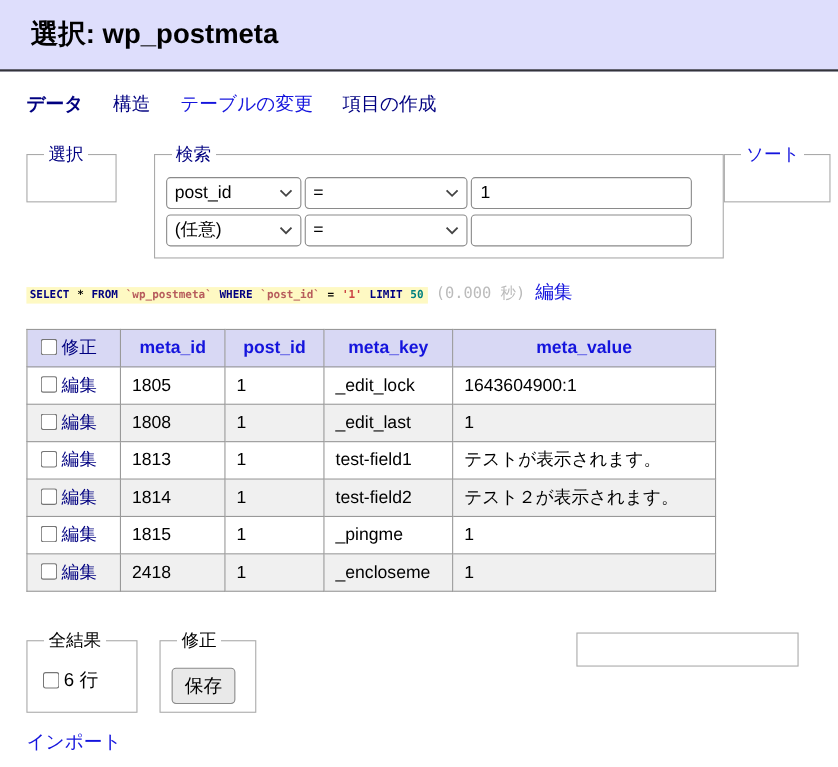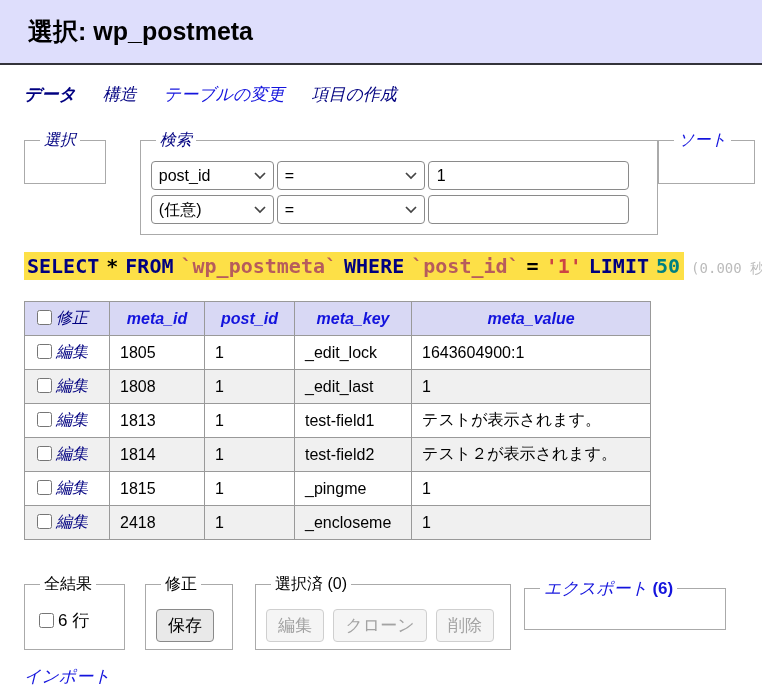--- a/index.html
+++ b/index.html
@@ -4,21 +4,21 @@
 <style>
   * { box-sizing: border-box; }
   html, body { margin: 0; padding: 0; }
   body {
     width: 762px; height: 697px;
     background: #fff;
     font-family: "Liberation Sans", "DejaVu Sans", sans-serif;
     font-size: 16px; color: #000;
     overflow: hidden;
   }
-  a { text-decoration: none; font-style: italic; }
+  a { text-decoration: none; }
   a.blue { color: #1414dd; }
   a.navy { color: #000080; }
 
   
   h2.page-title {
     margin: 0; padding: 16px 0 17px 28px;
     background: #dedefc;
     border-bottom: 2px solid #33333a;
     font-size: 25px; font-weight: bold; line-height: 1.2;
   }
@@ -52,23 +52,23 @@
   .chev { position: absolute; right: 8px; top: 11px; pointer-events: none; }
   input[type="text"] {
     border: 1px solid #8a8a8a; border-radius: 4px;
     font-family: inherit; font-size: 16px;
     height: 29px; width: 201px; padding: 2px 8px;
   }
 
   
   .sql-line { margin: 19px 0 0 24px; white-space: nowrap; }
   code.sql {
-    background: #fde047; padding: 2px 3px;
+    background: #fef9c3; padding: 2px 3px;
     font-family: "DejaVu Sans Mono", "Liberation Mono", monospace;
-    font-size: 20px; font-weight: bold;
+    font-size: 10px; font-weight: bold;
   }
   code.sql span { margin-right: 7px; }
   code.sql span:last-child { margin-right: 1px; }
   .sqlkw { color: #000080; }
   .sqlid { color: #b75c5c; }
   .sqlstr { color: #cc4444; }
   .sqlnum { color: #008080; }
   .sqltime { color: #bbbbbb; margin-left: 7px; font-size: 14px;
     font-family: "DejaVu Sans Mono", "Liberation Mono", monospace; text-align: center; }
   .sql-line a { margin-left: 9px; font-size: 17px; }
@@ -226,28 +226,21 @@
         <input type="checkbox" style="">
         <span>6 行</span>
       </label>
   </fieldset>
 
   <fieldset class="fs-modify">
     <legend>修正</legend>
     <button>保存</button>
   </fieldset>
 
-  <fieldset class="fs-selected">
-    <legend>選択済 (0)</legend>
-    <button disabled="">編集</button>
-    <button disabled="">クローン</button>
-    <button disabled="">削除</button>
-  </fieldset>
 
   <fieldset class="fs-export">
-    <legend><a href="#" class="blue">エクスポート</a> <b>(6)</b></legend>
     <div class="fs-empty"></div>
   </fieldset>
 </div>
 
 <div class="import-line">
   <a href="#" class="blue">インポート</a>
 </div>
 
 </body></html>

